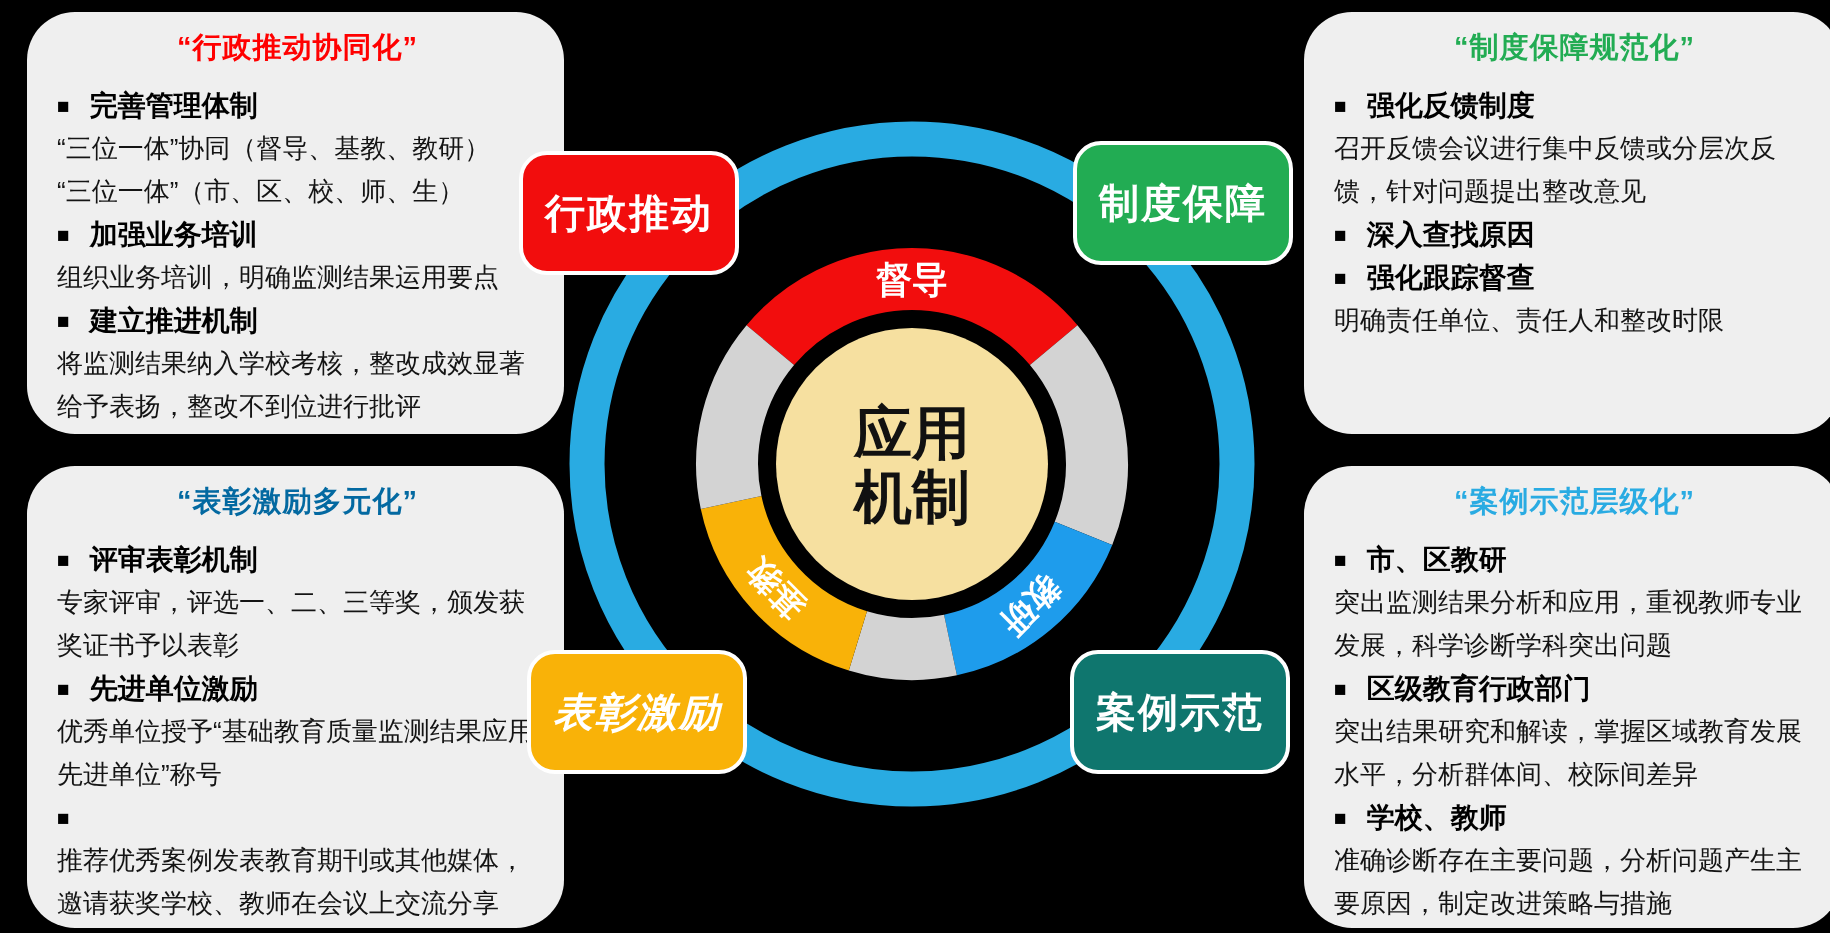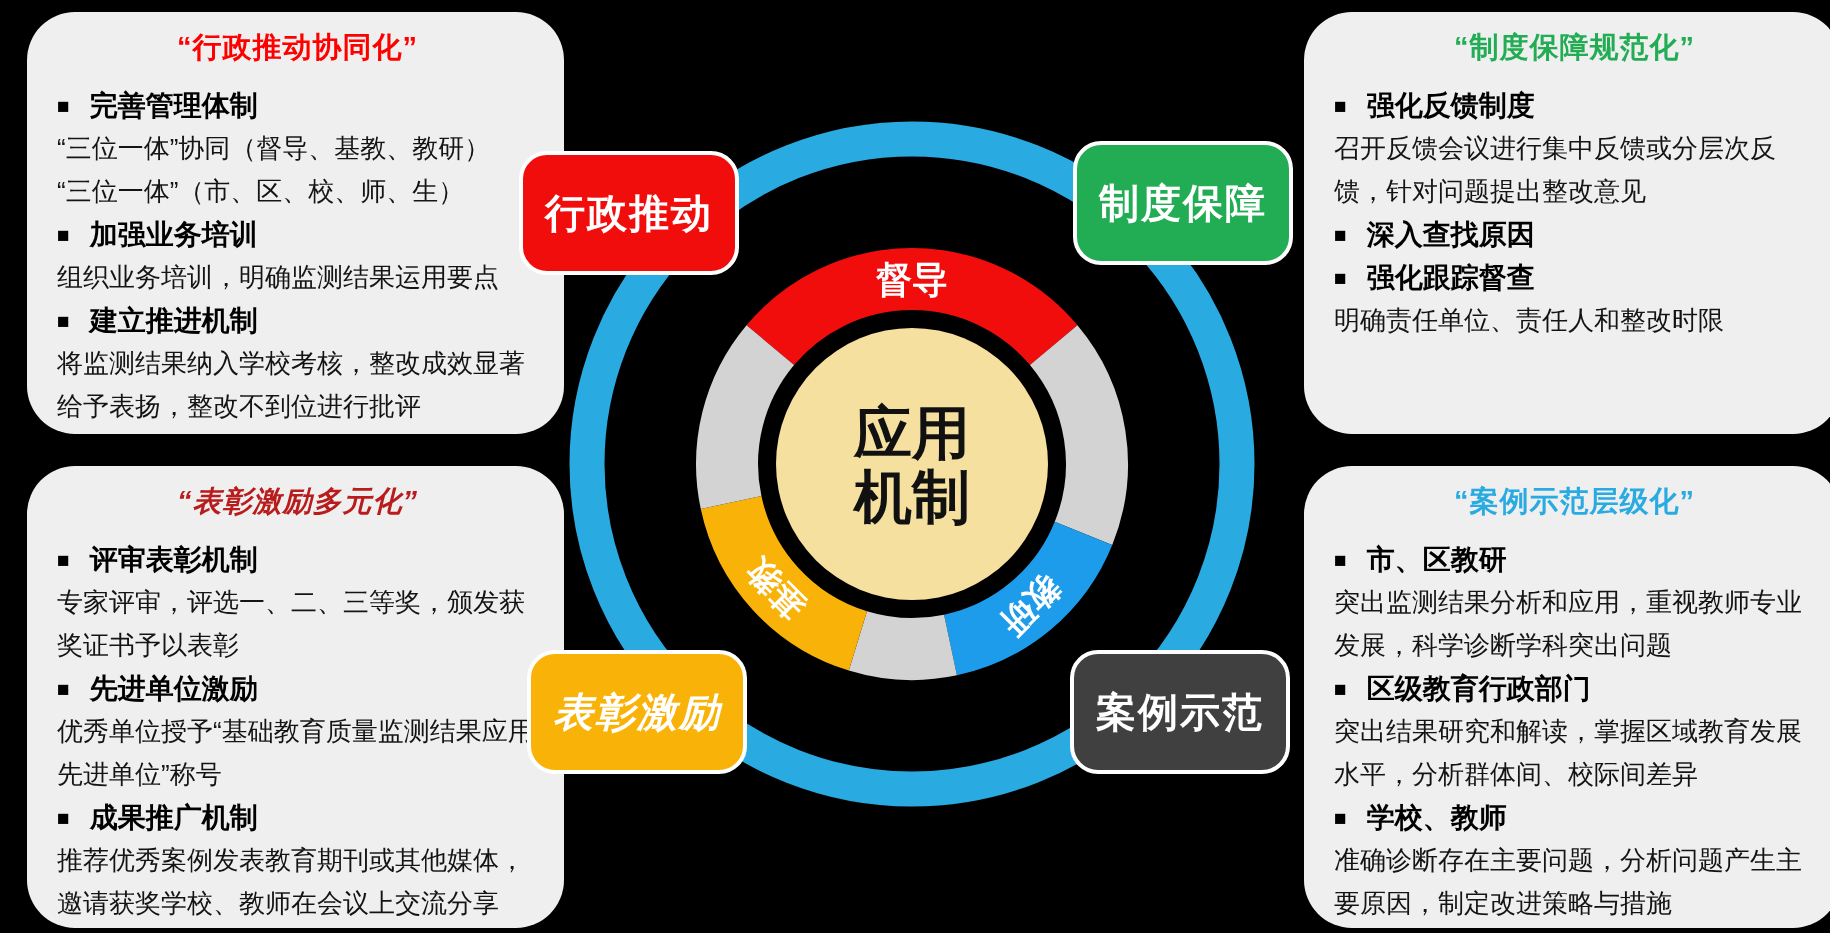--- a/index.html
+++ b/index.html
@@ -56,21 +56,21 @@
     <text class="seg-label-rot" x="238.6" y="512" text-anchor="middle" transform="rotate(-135 238.6 500)">基教</text>
     <text class="seg-label-rot" x="494" y="528.7" text-anchor="middle" transform="rotate(135 494 516.7)">教研</text>
 
     <text class="core-label" x="375" y="364" text-anchor="middle">应用</text>
     <text class="core-label" x="375" y="428" text-anchor="middle">机制</text>
   </svg>
 
   <div class="node node-tl" style="background-color: rgb(242, 13, 13);">行政推动</div>
   <div class="node node-tr" style="background-color: rgb(34, 172, 83);">制度保障</div>
   <div class="node node-bl" style="background-color: rgb(249, 178, 8); font-style: italic;">表彰激励</div>
-  <div class="node node-br" style="background-color: #404040;">案例示范</div>
+  <div class="node node-br" style="background-color: #0f766e;">案例示范</div>
 
   <section class="panel panel-tl">
     <h2 style="color: rgb(255, 0, 0);">“行政推动协同化”</h2>
     <div class="items">
         <div class="item header">
           <span class="bullet">■</span>
           <span>完善管理体制</span>
         </div>
         <div class="item body">“三位一体”协同（督导、基教、教研）</div>
         <div class="item body">“三位一体”（市、区、校、师、生）</div>
@@ -101,35 +101,34 @@
         </div>
         <div class="item header">
           <span class="bullet">■</span>
           <span>强化跟踪督查</span>
         </div>
         <div class="item body">明确责任单位、责任人和整改时限</div>
       </div>
   </section>
 
   <section class="panel panel-bl">
-    <h2 style="color: #b91c1c; font-style: italic;">“表彰激励多元化”</h2>
+    <h2 style="color: #0369a1;">“表彰激励多元化”</h2>
     <div class="items">
         <div class="item header">
           <span class="bullet">■</span>
           <span>评审表彰机制</span>
         </div>
         <div class="item body">专家评审，评选一、二、三等奖，颁发获奖证书予以表彰</div>
         <div class="item header">
           <span class="bullet">■</span>
           <span>先进单位激励</span>
         </div>
         <div class="item body">优秀单位授予“基础教育质量监测结果应用先进单位”称号</div>
         <div class="item header">
           <span class="bullet">■</span>
-          <span>成果推广机制</span>
         </div>
         <div class="item body">推荐优秀案例发表教育期刊或其他媒体，邀请获奖学校、教师在会议上交流分享</div>
       </div>
   </section>
 
   <section class="panel panel-br">
     <h2 style="color: rgb(41, 171, 226);">“案例示范层级化”</h2>
     <div class="items">
         <div class="item header">
           <span class="bullet">■</span>

